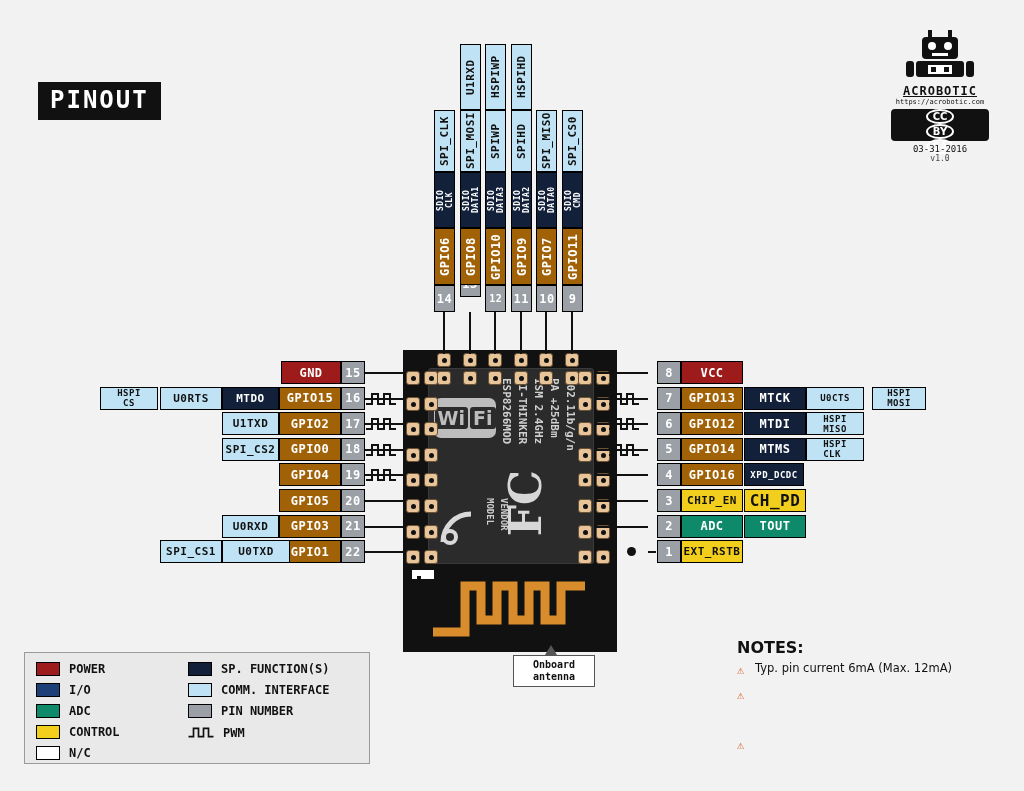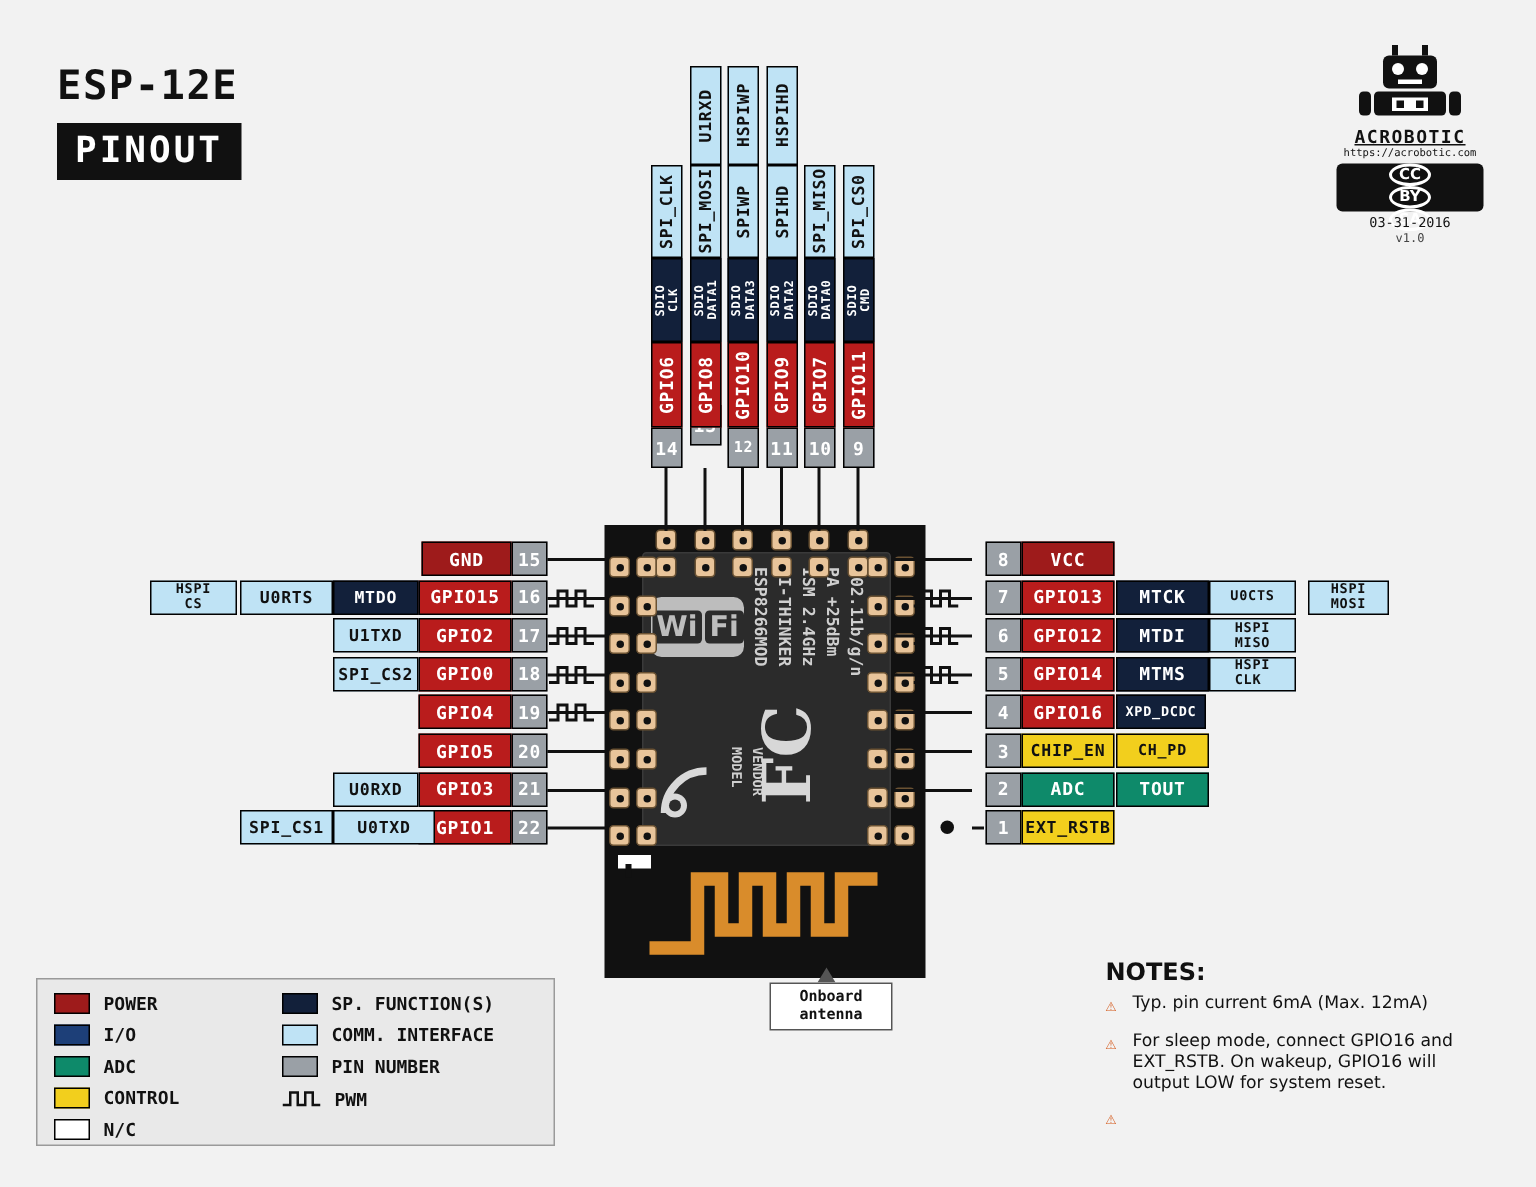--- a/index.html
+++ b/index.html
@@ -6,21 +6,21 @@
   body{width:1024px;height:791px;position:relative;overflow:hidden;
        font-family:"DejaVu Sans Mono", monospace;color:#111;}
   .root{position:absolute;inset:0;}
 
   
   .chip{position:absolute;box-sizing:border-box;border:1px solid #000;
         display:flex;align-items:center;justify-content:center;
         font-family:"DejaVu Sans Mono", monospace;font-weight:bold;
         letter-spacing:0.5px;white-space:nowrap;}
   .c-power{background:#9e1b1b;color:#fff;}
-  .c-io{background:#b91c1c;color:#fff;}
+  .c-io{background:#a16207;color:#fff;}
   .c-adc{background:#0e8a6a;color:#fff;}
   .c-control{background:#f2cf1d;color:#111;}
   .c-spfn{background:#12203a;color:#fff;}
   .c-comm{background:#bfe3f5;color:#111;}
   .c-num{background:#9aa0a6;color:#fff;}
 
   .vert{writing-mode:vertical-rl;transform:rotate(180deg);}
 
   
   .title{position:absolute;left:38px;top:42px;font-size:27px;font-weight:bold;
@@ -87,21 +87,20 @@
             display:flex;align-items:center;justify-content:center;font-size:10px;font-weight:bold;
             font-family:"DejaVu Sans", sans-serif;}
   .badge .date{font-family:"DejaVu Sans Mono", monospace;font-size:9px;text-align:center;margin-top:3px;}
   .badge .ver{font-family:"DejaVu Sans Mono", monospace;font-size:8px;text-align:center;color:#444;}
 </style>
 </head>
 <body>
 
 <div class="root">
 
-  <div class="title">ESP-12E</div>
   <div class="pinout">PINOUT</div>
 
   <div class="badge">
     <svg width="104" height="52" viewBox="0 0 104 52">
       <rect x="40" y="2" width="4" height="7" fill="#111"></rect>
       <rect x="60" y="2" width="4" height="7" fill="#111"></rect>
       <rect x="34" y="9" width="36" height="22" rx="4" fill="#111"></rect>
       <circle cx="44" cy="18" r="4" fill="#fff"></circle>
         <circle cx="60" cy="18" r="4" fill="#fff"></circle>
       <rect x="44" y="25" width="16" height="3" fill="#fff"></rect>
@@ -164,21 +163,20 @@
 
   <div id="right-stack"></div>
 
   <div class="legend"></div>
   <div id="legend-items"></div>
 
   <div class="notes-title">NOTES:</div>
   <div class="warn" style="left:737px;top:663px;">⚠</div>
   <div class="note" style="left:755px;top:661px;width:230px;">Typ. pin current 6mA (Max. 12mA)</div>
   <div class="warn" style="left:737px;top:688px;">⚠</div>
-  <div class="note" style="left:755px;top:686px;width:235px;">For sleep mode, connect GPIO16 and EXT_RSTB. On wakeup, GPIO16 will output LOW for system reset.</div>
   <div class="warn" style="left:737px;top:738px;">⚠</div>
 
 <div class="pad-top" style="left:406px;top:371px;"></div>
     <div class="pad-top" style="left:424px;top:371px;"></div>
     <div class="pad-top" style="left:578px;top:371px;"></div>
     <div class="pad-top" style="left:596px;top:371px;"></div>
     <div class="pad-top" style="left:406px;top:396.6px;"></div>
     <div class="pad-top" style="left:424px;top:396.6px;"></div>
     <div class="pad-top" style="left:578px;top:396.6px;"></div>
     <div class="pad-top" style="left:596px;top:396.6px;"></div>
@@ -323,21 +321,21 @@
     <div class="chip c-io" style="left:681px;top:437.8px;width:62px;height:23px;font-size:12px;">GPIO14</div>
     <div class="chip c-spfn" style="left:744px;top:437.8px;width:62px;height:23px;font-size:12px;">MTMS</div>
     <div class="chip c-comm" style="left: 806px; top: 437.8px; width: 58px; height: 23px; font-size: 9px; line-height: 10px; display: flex; flex-direction: column; align-items: center; justify-content: center;">HSPI<br>CLK</div>
     <div class="hline" style="left:596px;top:474.4px;width:52px;"></div>
     <div class="chip c-num" style="left:657px;top:463.4px;width:24px;height:23px;font-size:12px;">4</div>
     <div class="chip c-io" style="left:681px;top:463.4px;width:62px;height:23px;font-size:12px;">GPIO16</div>
     <div class="chip c-spfn" style="left:744px;top:463.4px;width:60px;height:23px;font-size:9px;">XPD_DCDC</div>
     <div class="hline" style="left:596px;top:500px;width:52px;"></div>
     <div class="chip c-num" style="left:657px;top:489px;width:24px;height:23px;font-size:12px;">3</div>
     <div class="chip c-control" style="left:681px;top:489px;width:62px;height:23px;font-size:11px;">CHIP_EN</div>
-    <div class="chip c-control" style="left:744px;top:489px;width:62px;height:23px;font-size:10px;">CH_PD</div>
+    <div class="chip c-control" style="left:744px;top:489px;width:62px;height:23px;font-size:16px;">CH_PD</div>
     <div class="hline" style="left:596px;top:525.6px;width:52px;"></div>
     <div class="chip c-num" style="left:657px;top:514.6px;width:24px;height:23px;font-size:12px;">2</div>
     <div class="chip c-adc" style="left:681px;top:514.6px;width:62px;height:23px;font-size:12px;">ADC</div>
     <div class="chip c-adc" style="left:744px;top:514.6px;width:62px;height:23px;font-size:12px;">TOUT</div>
     <div class="hline" style="left:648px;top:551.2px;width:8px;"></div>
     <div class="dot" style="left:627px;top:547.2px;"></div>
     <div class="chip c-num" style="left:657px;top:540.2px;width:24px;height:23px;font-size:12px;">1</div>
     <div class="chip c-control" style="left:681px;top:540.2px;width:62px;height:23px;font-size:11px;">EXT_RSTB</div>
     <div class="legend-row" style="left:36px;top:662px;">
       <div class="sw" style="background:#9e1b1b;"></div>

